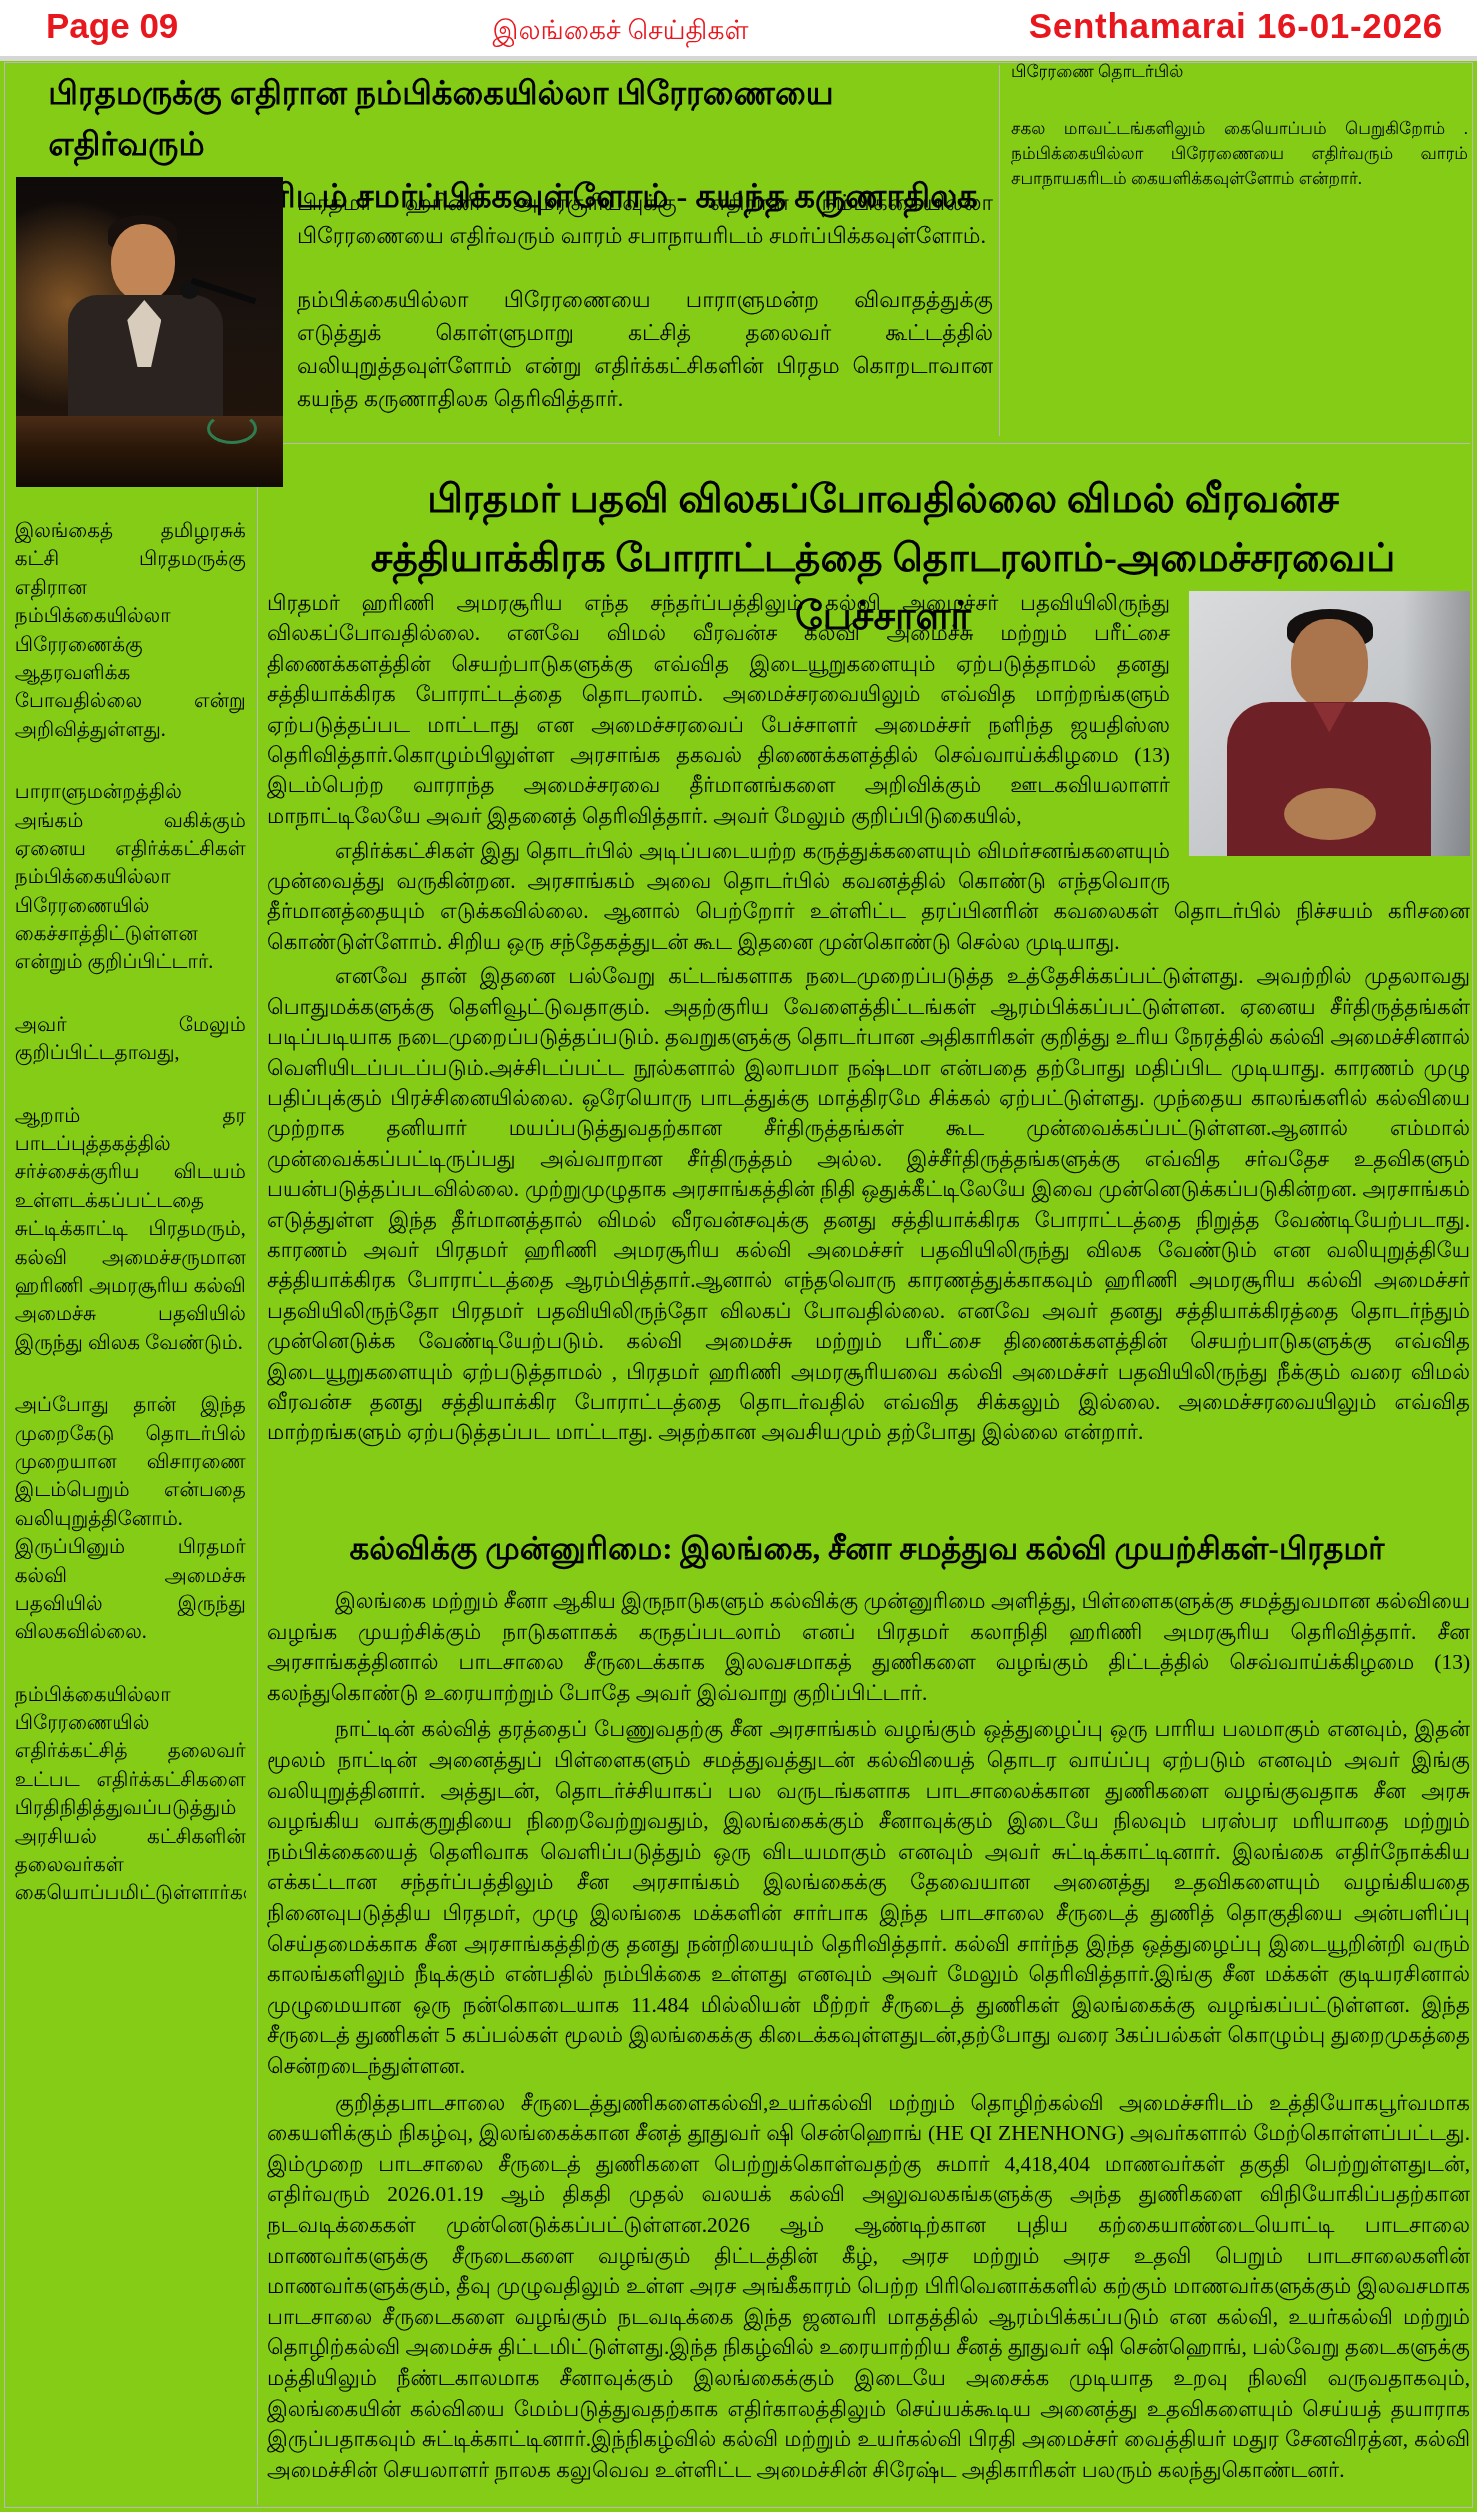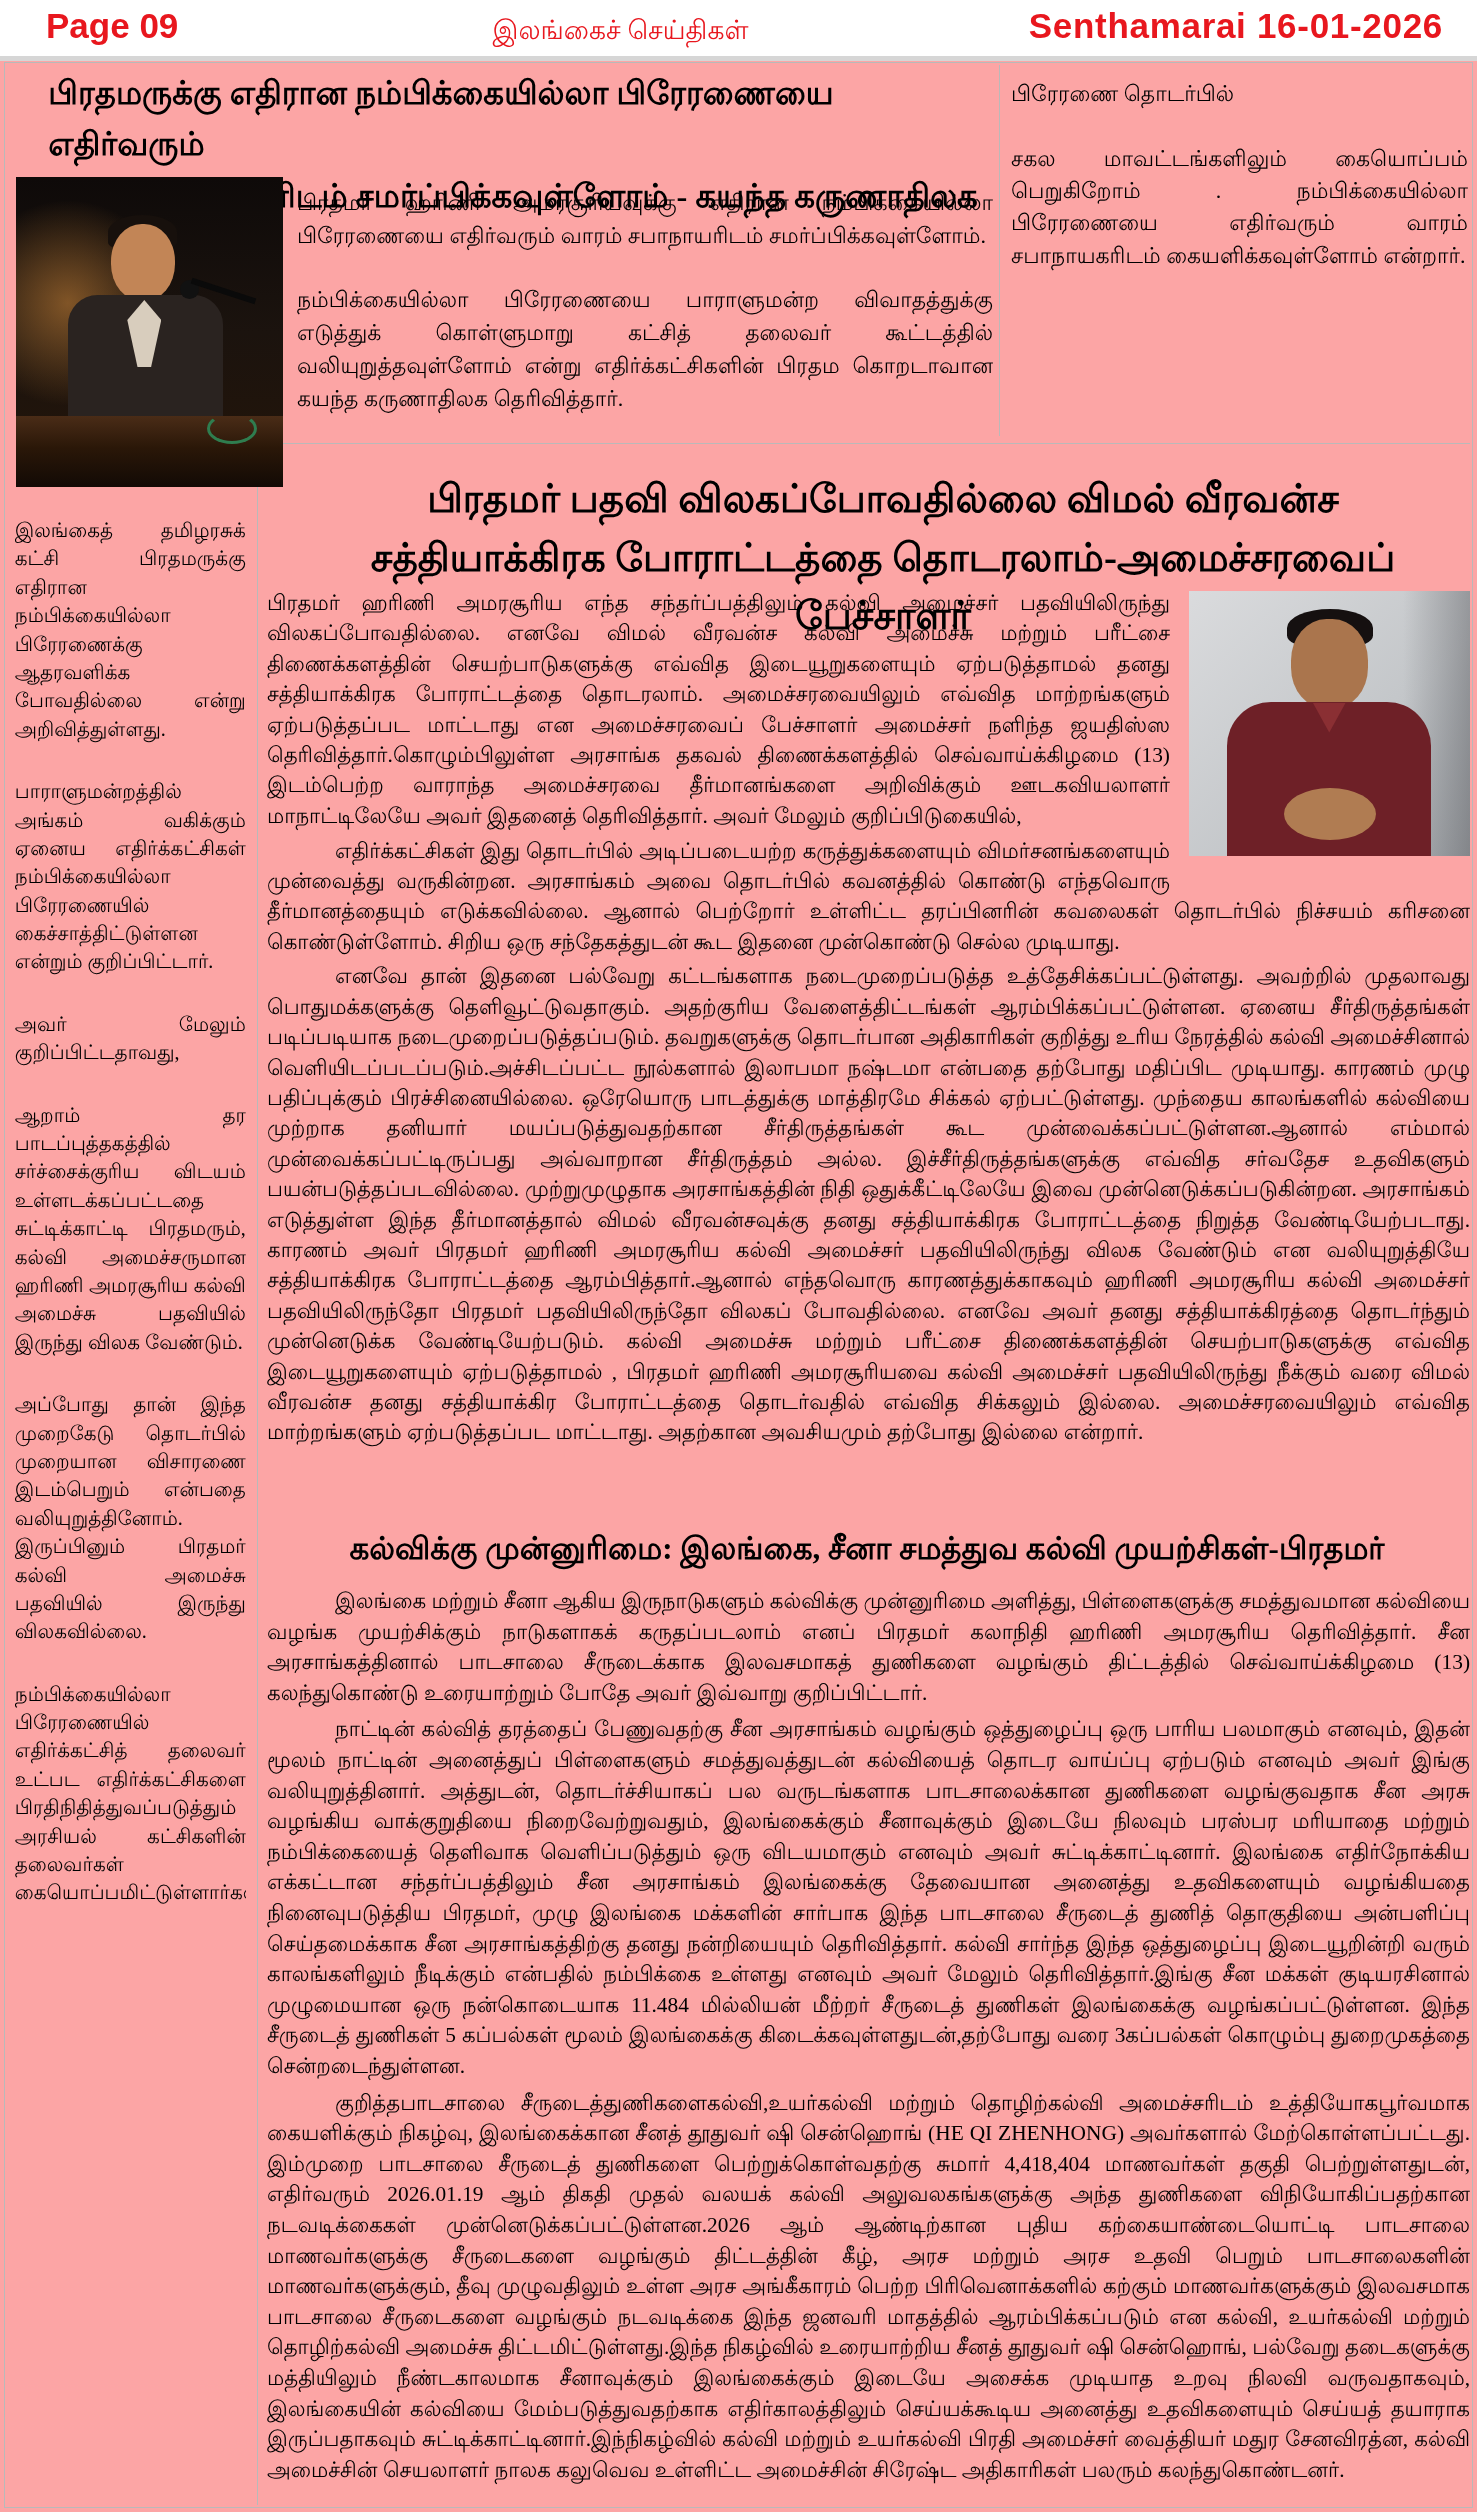--- a/index.html
+++ b/index.html
@@ -1,17 +1,17 @@
 <!DOCTYPE html>
 <html style="font-size:11.8px"><head>
 <meta charset="utf-8">
 <style>
   html,body{margin:0;padding:0;background:#e9e9e9;}
   #page{
-    position:relative;width:1478px;height:2512px;background:#fca5a5;
+    position:relative;width:1478px;height:2512px;background:#84cc16;
     font-family:"Liberation Serif", serif;color:#000;overflow:hidden;
     margin:0 auto;
   }
   
   .header{
     position:absolute;left:0;top:0;width:1478px;height:56px;background:#fff;
     border-bottom:5.2px solid #d6d6d6;
   }
   .page-label{position:absolute;left:46px;top:5.9px;font-family:"Liberation Sans",sans-serif;
     font-size:35px;font-weight:bold;}
@@ -49,22 +49,22 @@
   .pp-table{position:absolute;left:0;bottom:0;width:100%;height:71px;
     background:linear-gradient(180deg,#4a2c17 0%,#2a1708 45%,#120a05 100%);}
   .pp-cable{position:absolute;right:26.6px;bottom:43px;width:44px;height:25px;border:3px solid #2f7d4f;
     border-radius:50%;border-top-color:transparent;}
 
   .a1-body{position:absolute;left:297px;top:186px;width:696px;height:244px;overflow:hidden;
     font-size:22px;line-height:1.5;text-align:justify;}
   .a1-body p{margin:0 0 31px 0;}
 
   
-  .rcol{position:absolute;left:1011px;top:78px;width:457px;height:368px;overflow:hidden;
-    font-size:22px;line-height:1.47;text-align:justify;}
+  .rcol{position:absolute;left:1011px;top:60px;width:457px;height:368px;overflow:hidden;
+    font-size:17px;line-height:1.47;text-align:justify;}
   .rcol p{margin:0 0 32.5px 0;}
   .rcol .lead{text-align:left;}
 
   
   .lcol{position:absolute;left:14.8px;top:516px;width:231px;height:1986px;overflow:hidden;
     font-size:20px;line-height:1.42;text-align:justify;}
   .lcol p{margin:0 0 34px 0;}
 
   
   .a2-headline{position:absolute;left:265px;top:454px;width:1204px;text-align:center;

